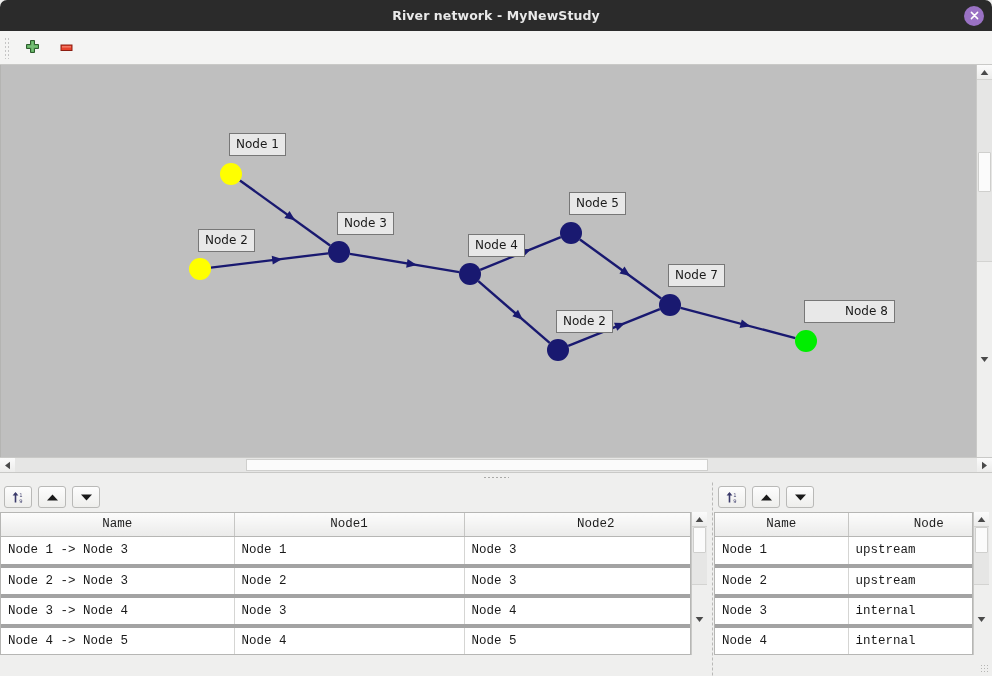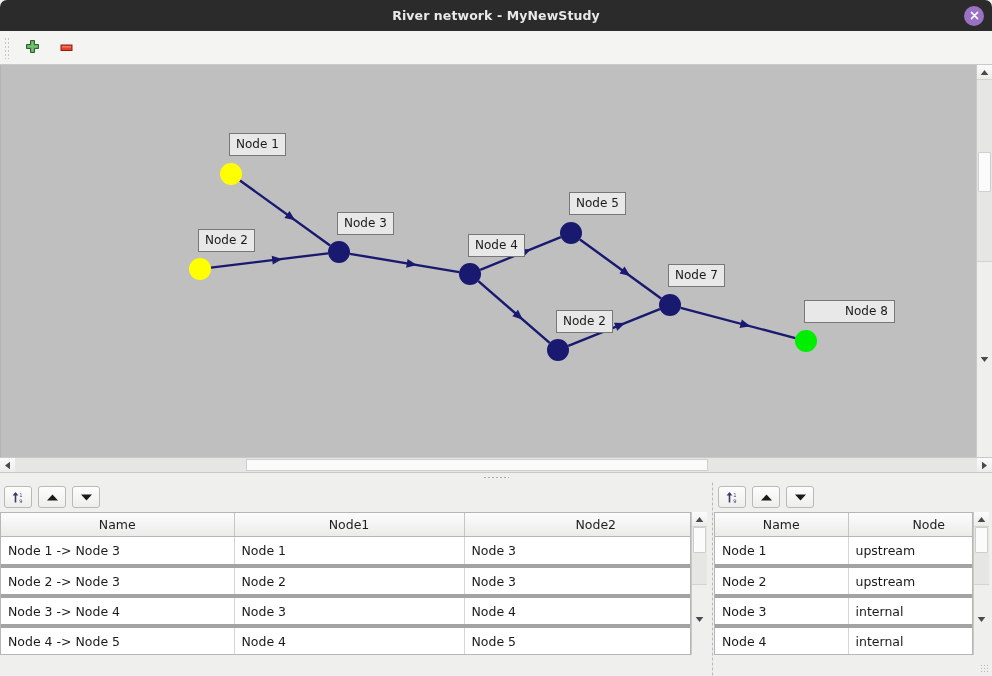--- a/index.html
+++ b/index.html
@@ -184,21 +184,21 @@
     display: flex;
     margin: 0 3px 0 0;
     min-height: 0;
   }
   .table-box {
     flex: 1 1 auto;
     border: 1px solid #b6b6b4;
     background: #15803d;
     overflow: hidden;
     min-width: 0;
-    display: flex; flex-direction: column;
+    display: flex; flex-direction: column; font-family: Liberation Mono, monospace;
   }
   table {
     width: 100%;
     border-collapse: collapse;
     table-layout: fixed;
     font-size: 12.5px;
   }
   thead th {
     background: linear-gradient(#fcfcfc, #ebebea);
     border-right: 1px solid #c6c6c4;

